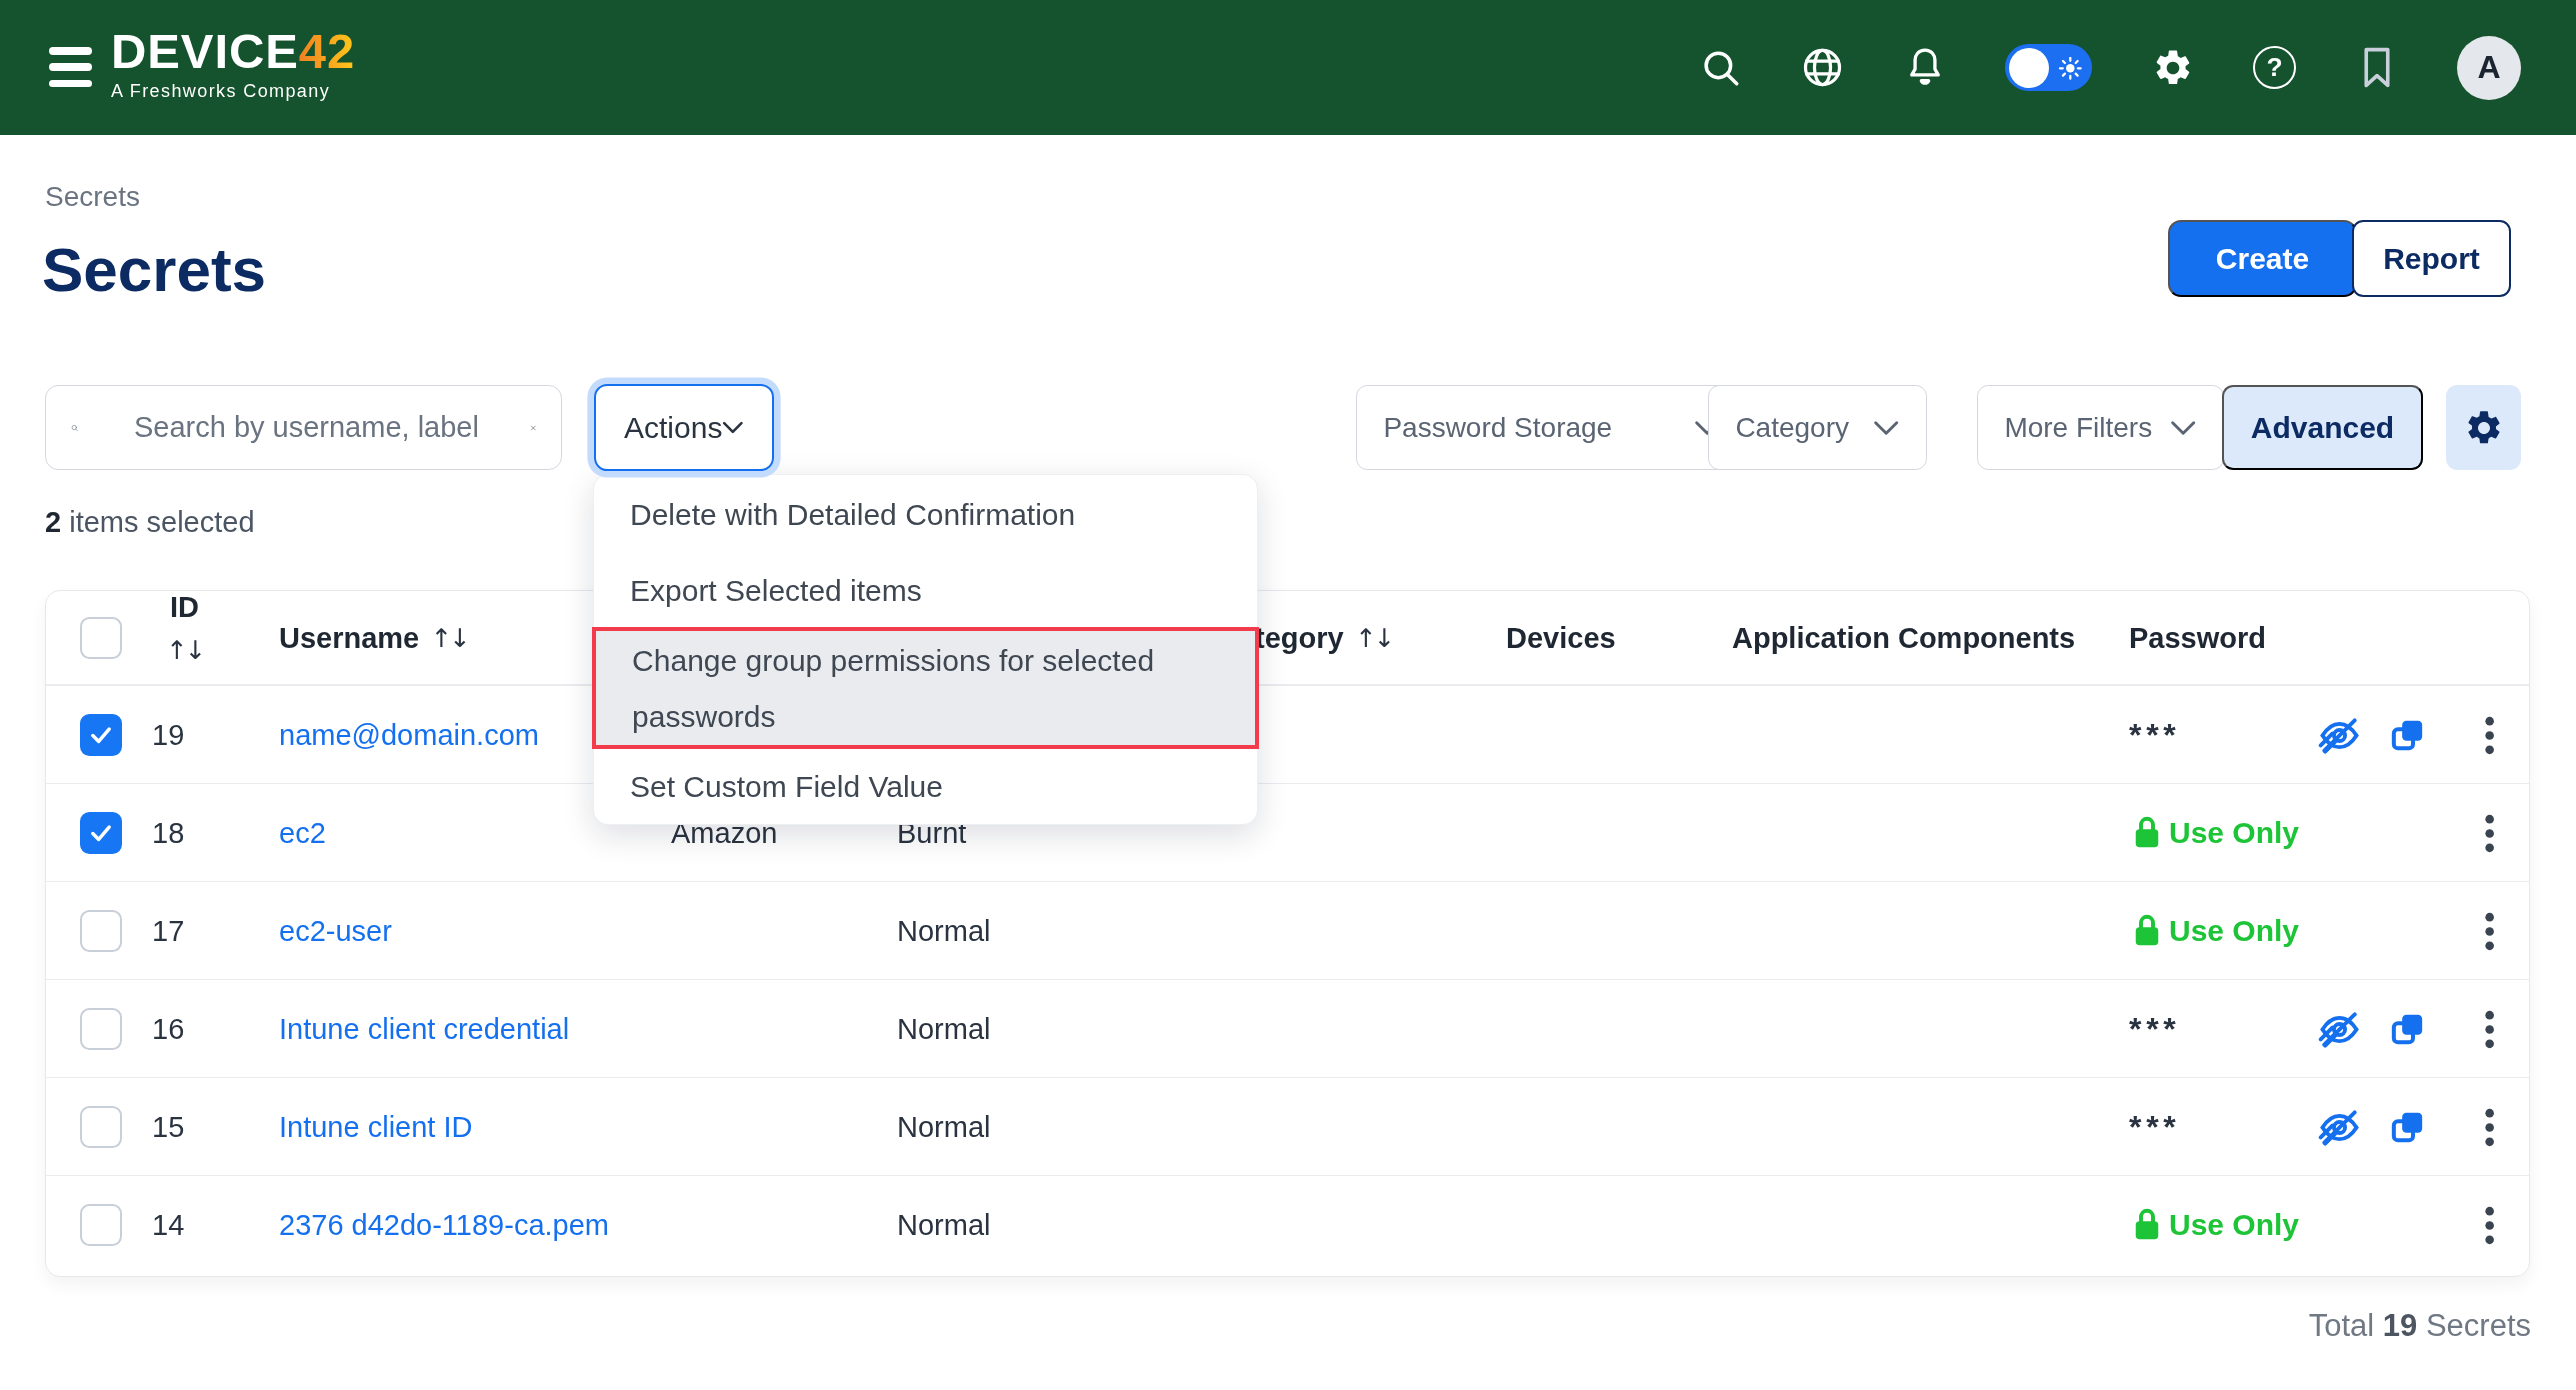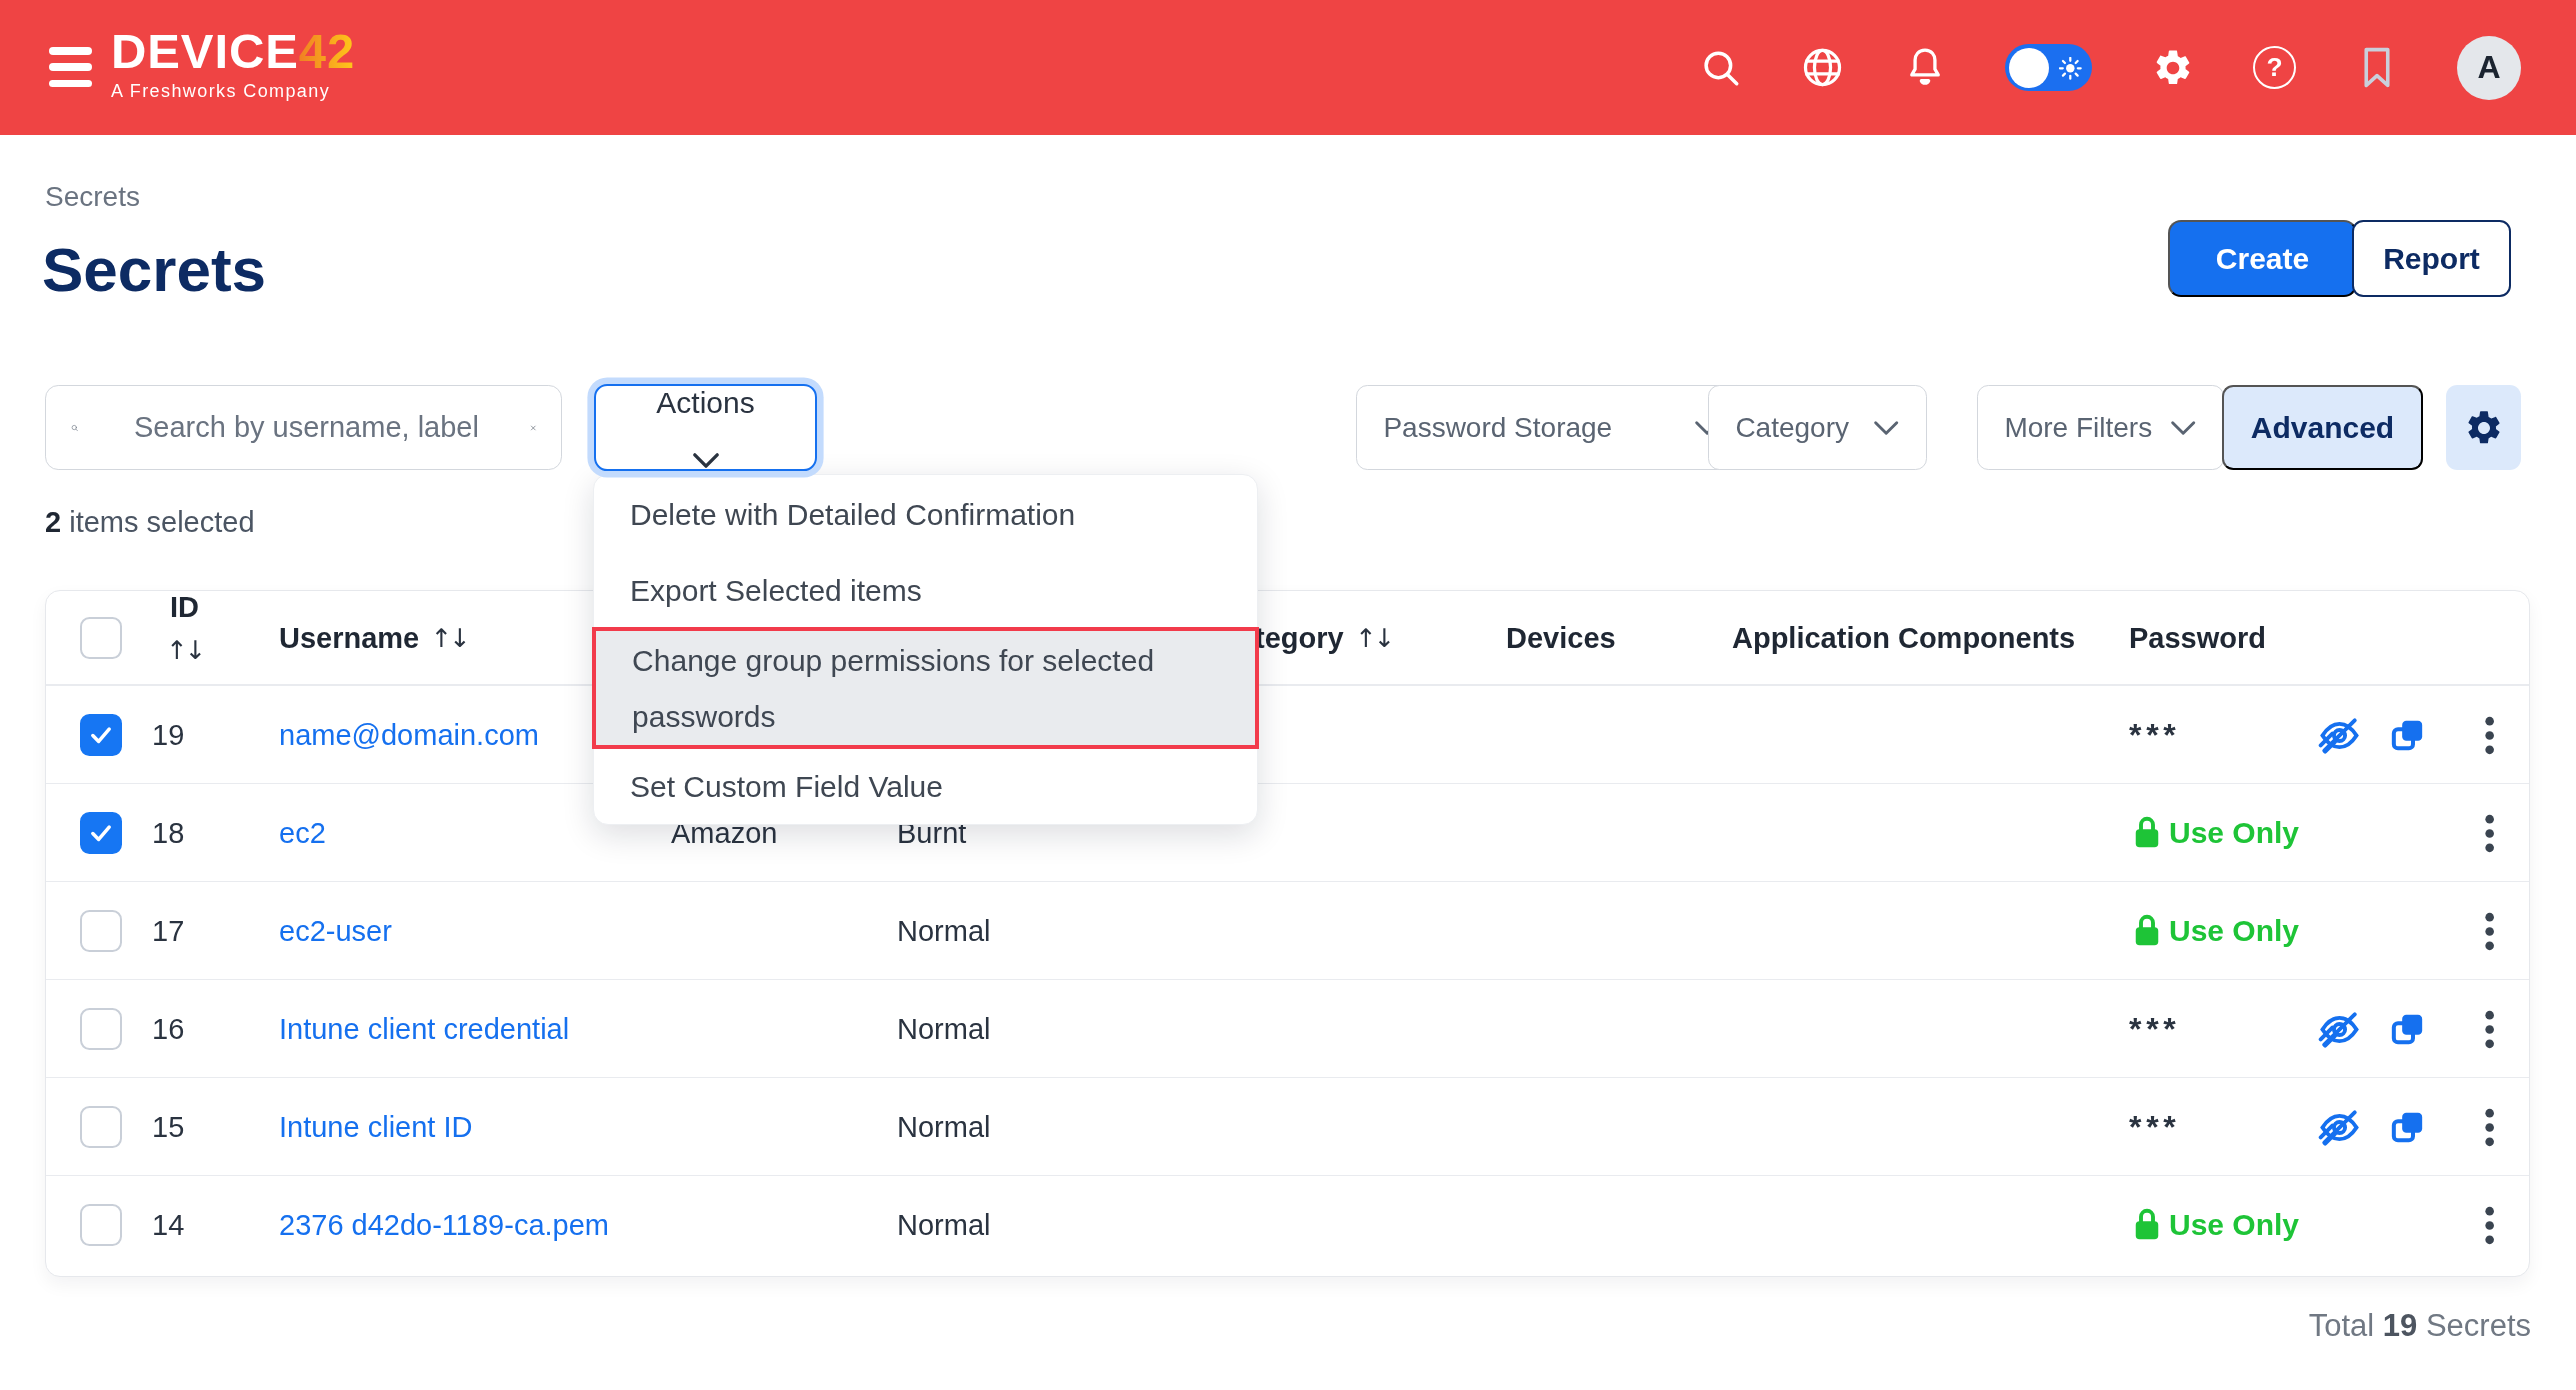--- a/index.html
+++ b/index.html
@@ -1,21 +1,21 @@
 <!DOCTYPE html>
 <html style="font-size:15px"><head>
 <meta charset="utf-8">
 <style>
   * { margin:0; padding:0; box-sizing:border-box; }
   html,body { width:2576px; height:1391px; background:#ffffff;
     font-family:"Liberation Sans","DejaVu Sans",sans-serif; color:#1F2733; }
   .stage { position:relative; width:2576px; height:1391px; overflow:hidden; }
 
   
-  .topnav { position:absolute; left:0; top:0; width:2576px; height:135px; background:#ef4444; }
+  .topnav { position:absolute; left:0; top:0; width:2576px; height:135px; background:#14532d; }
   .hamburger { position:absolute; left:49px; top:47px; width:43px; height:40px; display:flex;
     flex-direction:column; justify-content:space-between; cursor:pointer; }
   .hamburger span { display:block; height:7.5px; border-radius:4.7px; background:#ffffff; }
   .logo-wrap { position:absolute; left:111px; top:26.4px; }
   .logo-main { font-size:49px; font-weight:bold; letter-spacing:0.9px; line-height:51px; }
   .logo-device { color:#ffffff; }
   .logo-42 { color:#F5A623; background:linear-gradient(90deg,#F08023,#FFC81A);
     -webkit-background-clip:text; background-clip:text; -webkit-text-fill-color:transparent; }
   .logo-sub { color:#ffffff; font-size:18px; letter-spacing:1.4px; margin-top:3.8px; }
   .nav-icons { position:absolute; right:55px; top:0; height:135px; display:flex; align-items:center; gap:59px; }
@@ -37,23 +37,23 @@
   .btn-create { position:absolute; left:2168px; top:220px; width:189px; height:77px; background:#1570EF; color:#ffffff;border-radius:13px; }
   .btn-report { position:absolute; left:2352px; top:220px; width:159px; height:77px; background:#ffffff;
     color:#0D2B63; border:2.8px solid #0D2B63; }
 
   
   .search-box { position:absolute; left:45px; top:385px; width:517px; height:85px; background:#fff;
     border:1.9px solid #D3D7DD; border-radius:13.2px; display:flex; align-items:center; padding:0 24.5px; gap:19px; }
   .search-box input { flex:1; border:none; outline:none; font-size:29px; color:#3A4450;
     font-family:"Liberation Sans","DejaVu Sans",sans-serif; background:transparent;margin-left:37px; }
   .search-box input::placeholder { color:#6A7380; opacity:1; }
-  .actions-btn { position:absolute; left:594px; top:384px; width:223px; height:87px; background:#fff;
+  .actions-btn { position:absolute; left:594px; top:384px; width:180px; height:87px; background:#fff;
     border:2.8px solid #1570EF; border-radius:13.2px; box-shadow:0 0 0 6.6px #C3DBFD;
-    display:flex; align-items:center; justify-content:space-between; padding:0 28px; cursor:pointer; z-index:61;flex-direction:column; }
+    display:flex; align-items:center; justify-content:space-between; padding:0 28px; cursor:pointer; z-index:61; }
   .actions-btn .label { font-size:30px; color:#2A3340; }
   .chip { position:absolute; top:385px; height:85px; background:#fff; border:1.9px solid #D3D7DD; border-radius:11.3px;
     display:flex; align-items:center; justify-content:space-between; padding:0 26.4px; cursor:pointer; }
   .chip .label { font-size:28px; color:#5A6472; }
   .chip-storage { left:1356px; width:392px; }
   .chip-category { left:1708px; width:219px; }
   .chip-morefilters { left:1949px; width:247px;margin-left:28px; }
   .btn-advanced { position:absolute; left:2222px; top:385px; width:201px; height:85px; background:#DCE9FB;
     color:#0D2B63; border-radius:11.3px; font-size:30px; }
   .btn-gearchip { position:absolute; left:2446px; top:385px; width:75px; height:85px; background:#DCE9FB;

